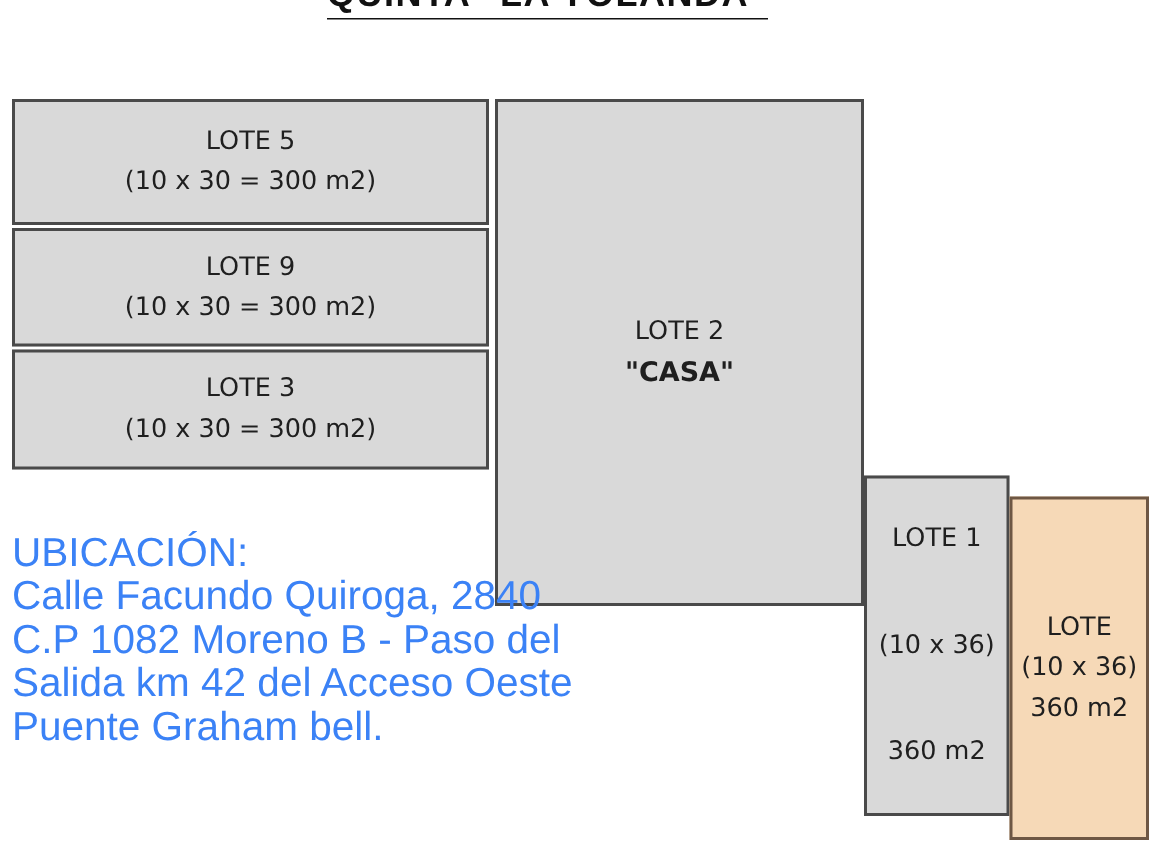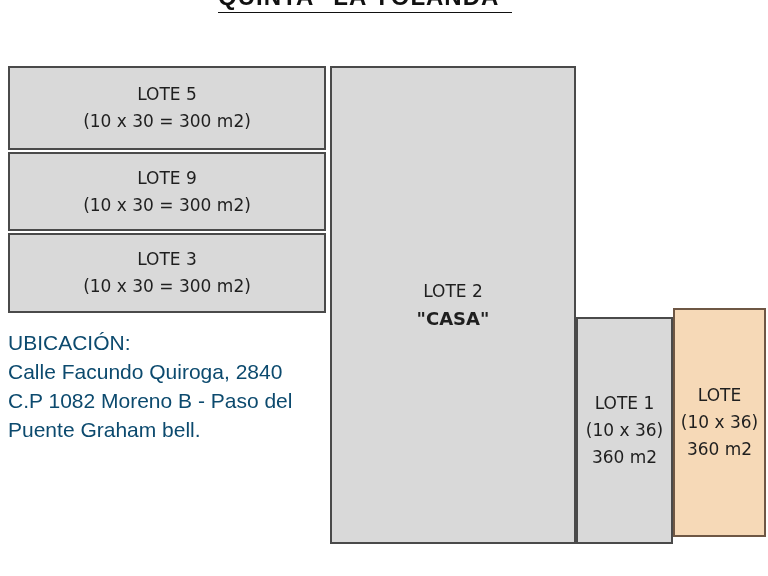--- a/index.html
+++ b/index.html
@@ -59,33 +59,33 @@
     white-space: nowrap;
   }
   .parcel .line.bold {
     font-weight: 700;
     font-size: 18px;
   }
   
   #lote5 { left: 8px;   top: 66px;  width: 318px; height: 84px; }
   #lote4 { left: 8px;   top: 152px; width: 318px; height: 79px; }
   #lote3 { left: 8px;   top: 233px; width: 318px; height: 80px; justify-content: center; }
-  #lote2 { left: 330px; top: 66px;  width: 246px; height: 478px; }
-  #lote1 { left: 576px; top: 317px; width: 97px;  height: 227px; }
-  #loteX { left: 673px; top: 308px; width: 93px;  height: 229px; }
+  #lote2 { left: 330px; top: 66px;  width: 246px; height: 338px; }
+  #lote1 { left: 576px; top: 317px; width: 97px;  height: 227px; gap: 44px; }
+  #loteX { left: 673px; top: 331px; width: 93px;  height: 229px; }
   
   .location {
     position: absolute;
     left: 8px;
-    top: 328px;
+    top: 354px;
     width: 320px;
     font-family: "Liberation Sans", sans-serif;
-    font-size: 21px;
+    font-size: 27px;
     line-height: 29px;
-    color: #0c4a6e;
+    color: #3b82f6;
   }
   .location .loc-line { white-space: nowrap; }
 </style>
 </head>
 <body>
 
 <div id="canvas">
 
   <div class="title-clip">
     <span class="title-text">QUINTA "LA YOLANDA"</span>
@@ -120,16 +120,17 @@
   <div id="loteX" class="parcel highlight">
     <div class="line">LOTE</div>
     <div class="line">(10 x 36)</div>
     <div class="line">360 m2</div>
   </div>
 
   <div class="location">
     <div class="loc-line">UBICACIÓN:</div>
     <div class="loc-line">Calle Facundo Quiroga, 2840</div>
     <div class="loc-line">C.P 1082 Moreno B - Paso del</div>
+    <div class="loc-line">Salida km 42 del Acceso Oeste</div>
     <div class="loc-line">Puente Graham bell.</div>
   </div>
 
 </div>
 
 </body></html>

